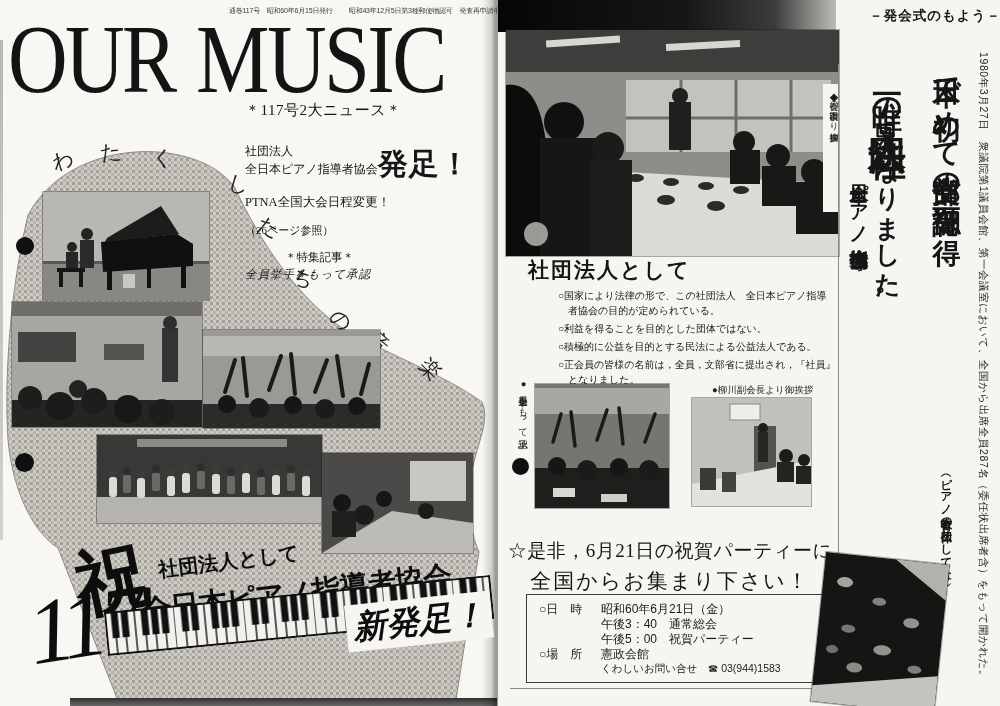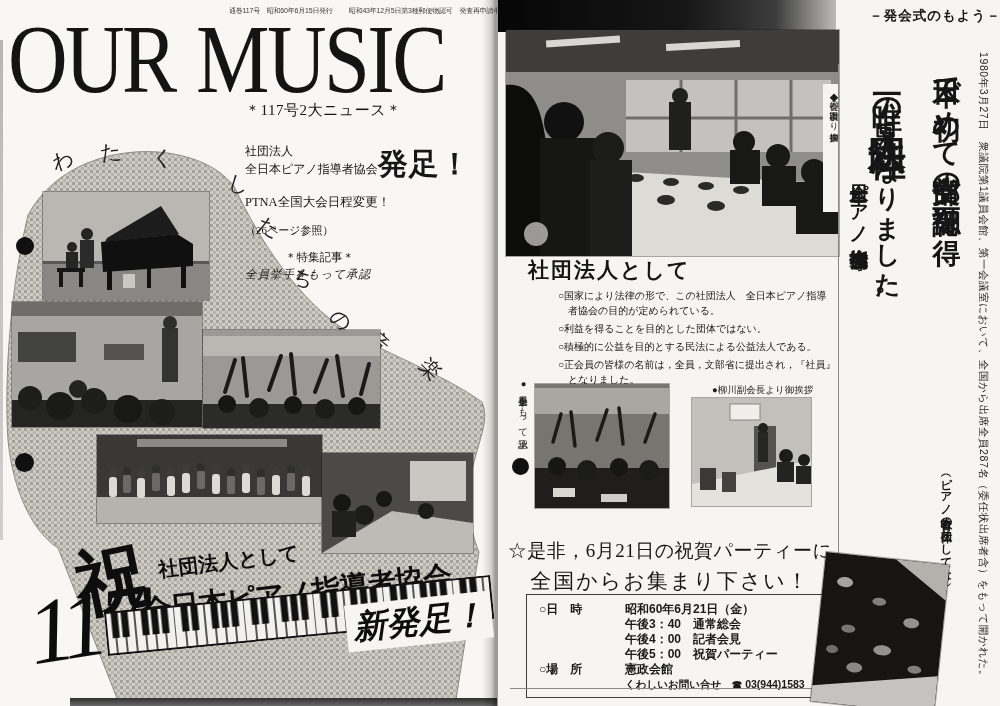--- a/index.html
+++ b/index.html
@@ -60,21 +60,21 @@
   .about-h{left:30px;top:256px;font-size:21px;font-weight:900;letter-spacing:2px;}
   .about-list{left:60px;top:288px;width:278px;font-size:10px;line-height:1.5;}
   .about-list div{text-indent:-1em;padding-left:1em;margin-bottom:3px;}
   .cap-left{left:18px;top:378px;height:110px;writing-mode:vertical-rl;font-size:9.5px;color:#1c1c1c;}
   .cap-right{left:194px;top:384px;font-size:9.5px;color:#1c1c1c;margin-left:20px;}
   .invite{left:4px;top:538px;width:336px;text-align:center;font-family:"Liberation Serif",serif;}
   .invite .l1{font-size:19px;letter-spacing:.5px;}
   .invite .l2{font-size:21px;letter-spacing:2px;margin-top:3px;}
   .sch-box{left:28px;top:594px;width:300px;box-sizing:border-box;border:1.4px solid #3c3c3c;
         padding:7px 10px 6px 12px;background:#f6f5f1;}
-  .sch-row{display:grid;grid-template-columns:62px 1fr;font-size:12px;font-weight:bold;line-height:1.26;color:#1a1a1a;gap:24px;}
+  .sch-row{display:grid;grid-template-columns:62px 1fr;font-size:12px;font-weight:normal;line-height:1.26;color:#1a1a1a;}
   .sch-contact{font-size:10.5px;}
   .rule-v{left:340px;top:64px;width:1px;height:624px;background:#8a8a84;}
   .rule-h{left:12px;top:688px;width:329px;height:1px;background:#8a8a84;}
   .br-photo{left:320px;top:558px;width:124px;height:150px;transform:rotate(6deg);overflow:hidden;z-index:2;}
 </style>
 </head>
 <body>
 
 <div class="scan">
 
@@ -383,21 +383,20 @@
       <div class="sch-row">
         <span>○日　時</span>
         <span>昭和60年6月21日（金）</span>
       </div>
       <div class="sch-row">
         <span></span>
           <span>午後3：40　通常総会</span>
       </div>
       <div class="sch-row">
         <span></span>
-          <span>午後4：00　記者会見</span>
       </div>
       <div class="sch-row">
         <span></span>
           <span>午後5：00　祝賀パーティー</span>
       </div>
       <div class="sch-row">
         <span>○場　所</span>
         <span>憲政会館</span>
       </div>
       <div class="sch-row">

